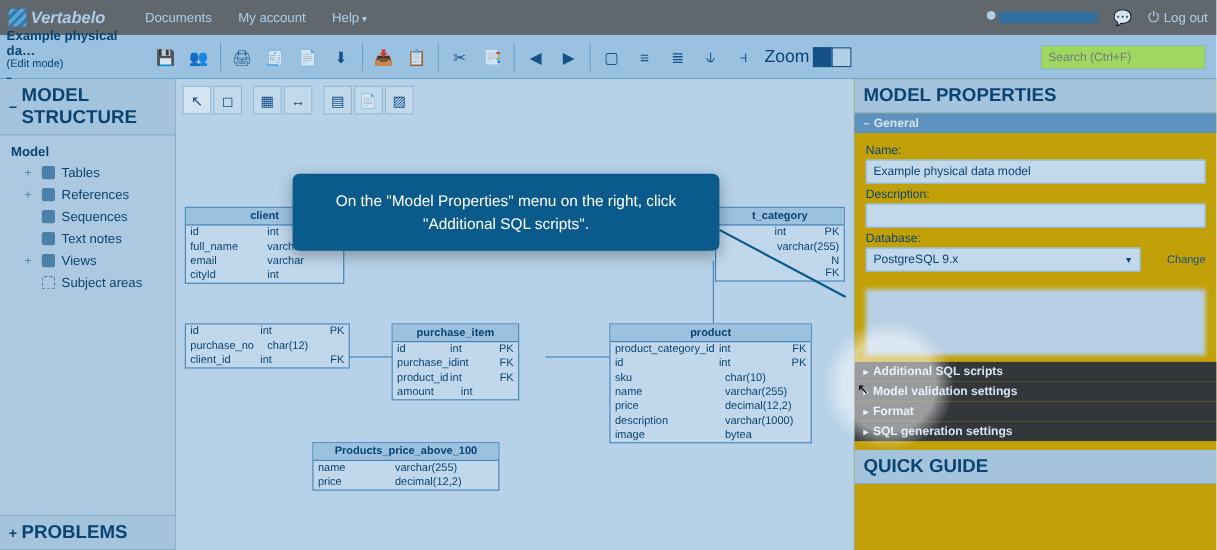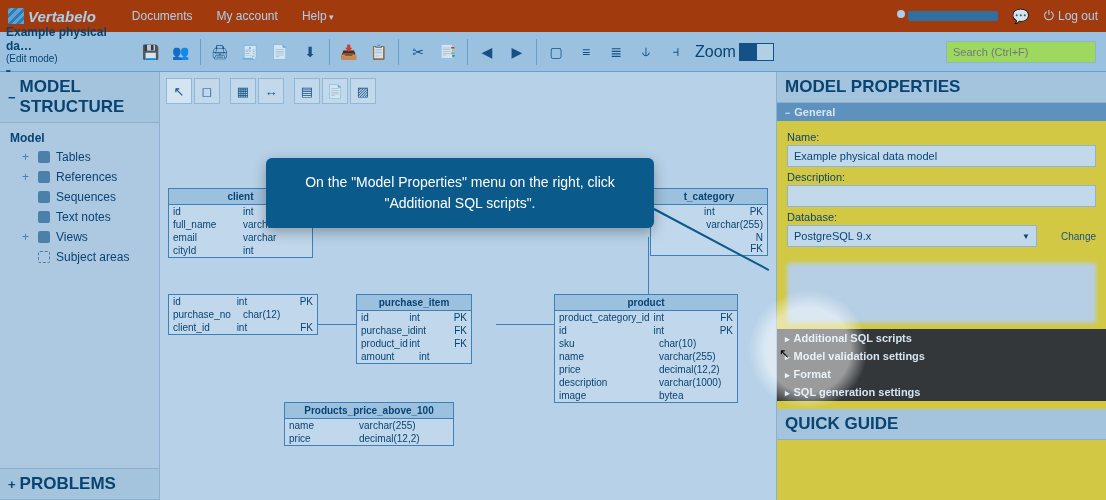--- a/index.html
+++ b/index.html
@@ -1,19 +1,19 @@
 <!DOCTYPE html>
 <html><head>
 <meta charset="utf-8">
 <style>
 * { margin: 0; padding: 0; box-sizing: border-box; font-family: Arial, Helvetica, sans-serif; }
 body { width: 1106px; height: 500px; overflow: hidden; background: #e8f0f8; position: relative; }
 
 
-.topbar { height: 32px; background: #c2410c; display: flex; align-items: center; color: #cfe5f5; font-size: 12px; padding: 12px 8px; }
+.topbar { height: 32px; background: #737373; display: flex; align-items: center; color: #cfe5f5; font-size: 12px; padding: 12px 8px; }
 .logo { display: flex; align-items: center; gap: 4px; margin-right: 24px; font-weight: bold; font-size: 15px; font-style: italic; }
 .logo-icon { width: 16px; height: 16px; background: repeating-linear-gradient(-45deg, #6fb8e0 0 3px, #3a8ac0 3px 6px); }
 .topbar .nav-link { margin: 0 12px; cursor: pointer; }
 .topbar .nav-link.help::after { content: " ▾"; font-size: 9px; }
 .topbar-right { margin-left: auto; display: flex; align-items: center; gap: 14px; }
 .avatar-icon { width: 14px; height: 14px; background: #cfe5f5; border-radius: 2px 2px 0 0; position: relative; }
 .avatar-icon::before { content: ""; position: absolute; top: -6px; left: 3px; width: 8px; height: 8px; border-radius: 50%; background: #cfe5f5; }
 .avatar + span { color: #3a7caa; font-size: 11px; }
 .chat-icon::before { content: "💬"; font-size: 14px; }
 .power-icon::before { content: "⏻"; font-size: 13px; }
@@ -65,21 +65,21 @@
 .entity-row .col2 { width: 58px; }
 .entity-row .col3 { width: 26px; text-align: right; }
 .entity.wide .entity-row .col1 { width: 100px; }
 
 
 .conn { position: absolute; background: #4a8fc2; }
 .conn.h { height: 1px; }
 .conn.v { width: 1px; }
 
 
-.right-panel { width: 330px; background: #fde047; border-left: 1px solid #a8c5d9; display: flex; flex-direction: column; }
+.right-panel { width: 330px; background: #eab308; border-left: 1px solid #a8c5d9; display: flex; flex-direction: column; }
 .rp-section-hdr { background: #6fa3c8; color: #fff; font-size: 11px; font-weight: bold; padding: 3px 8px; display: flex; align-items: center; gap: 4px; }
 .rp-section-hdr.dark { background: #3d3d3d; }
 .rp-section-hdr .tw::before { content: "▸"; font-size: 9px; }
 .rp-section-hdr.open .tw::before { content: "−"; }
 .rp-body { padding: 6px 10px 10px; font-size: 11px; color: #0a4b78; }
 .rp-label { margin-top: 4px; }
 .rp-input { width: 100%; height: 22px; border: 1px solid #a8c9dd; background: #eaf3fa; margin-top: 2px; padding: 0 6px; font-size: 11px; color: #0a4b78; }
 .rp-db-row { display: flex; align-items: center; gap: 24px; margin-top: 2px; }
 .rp-select { flex: 1; height: 22px; border: 1px solid #a8c9dd; background: #eaf3fa; padding: 0 6px; font-size: 11px; color: #0a4b78; display: flex; align-items: center; justify-content: space-between; }
 .rp-select::after { content: "▼"; font-size: 8px; }

